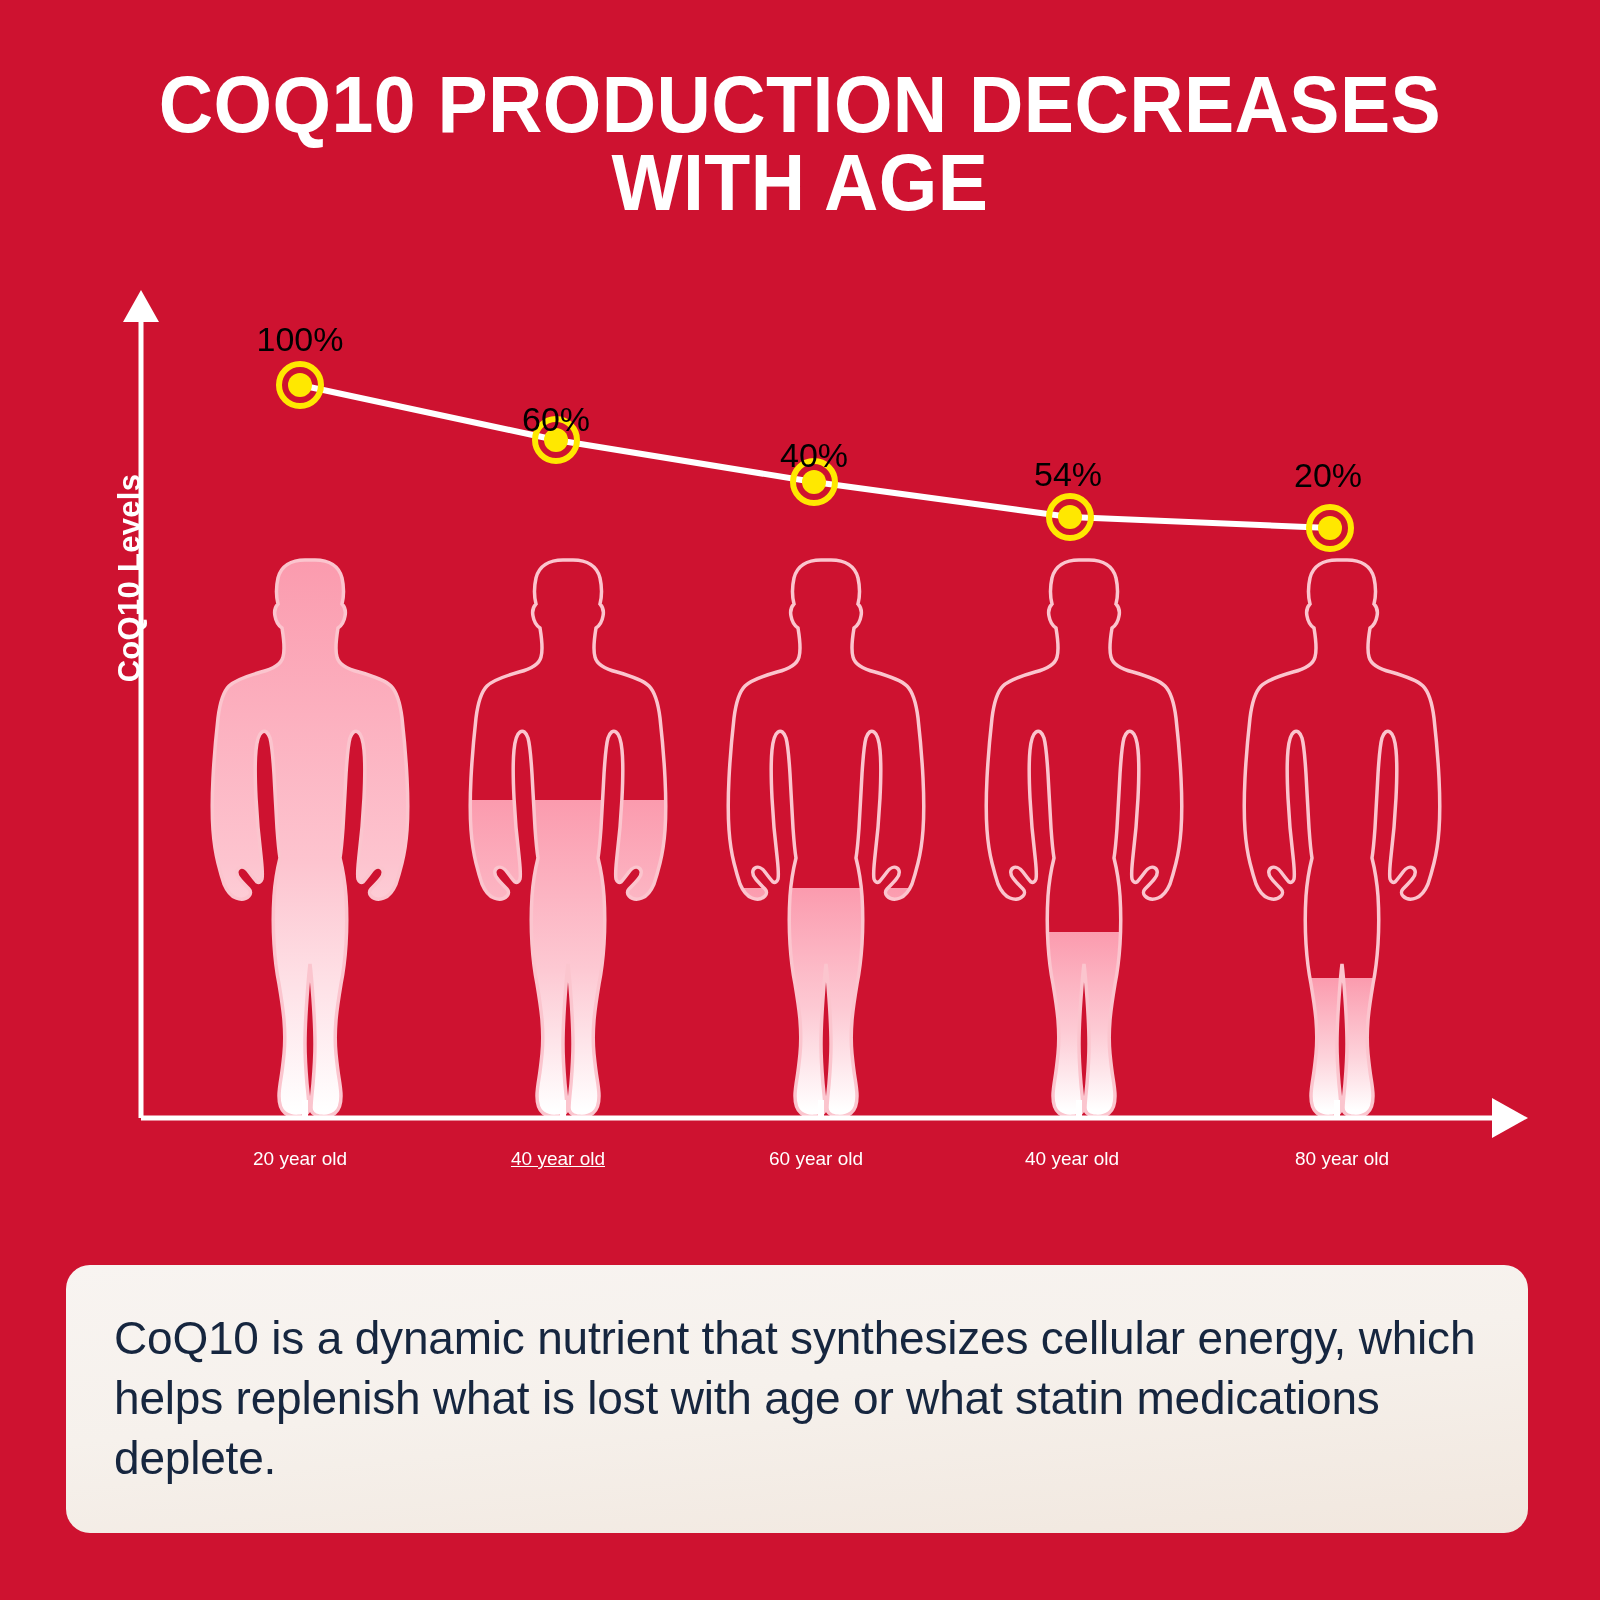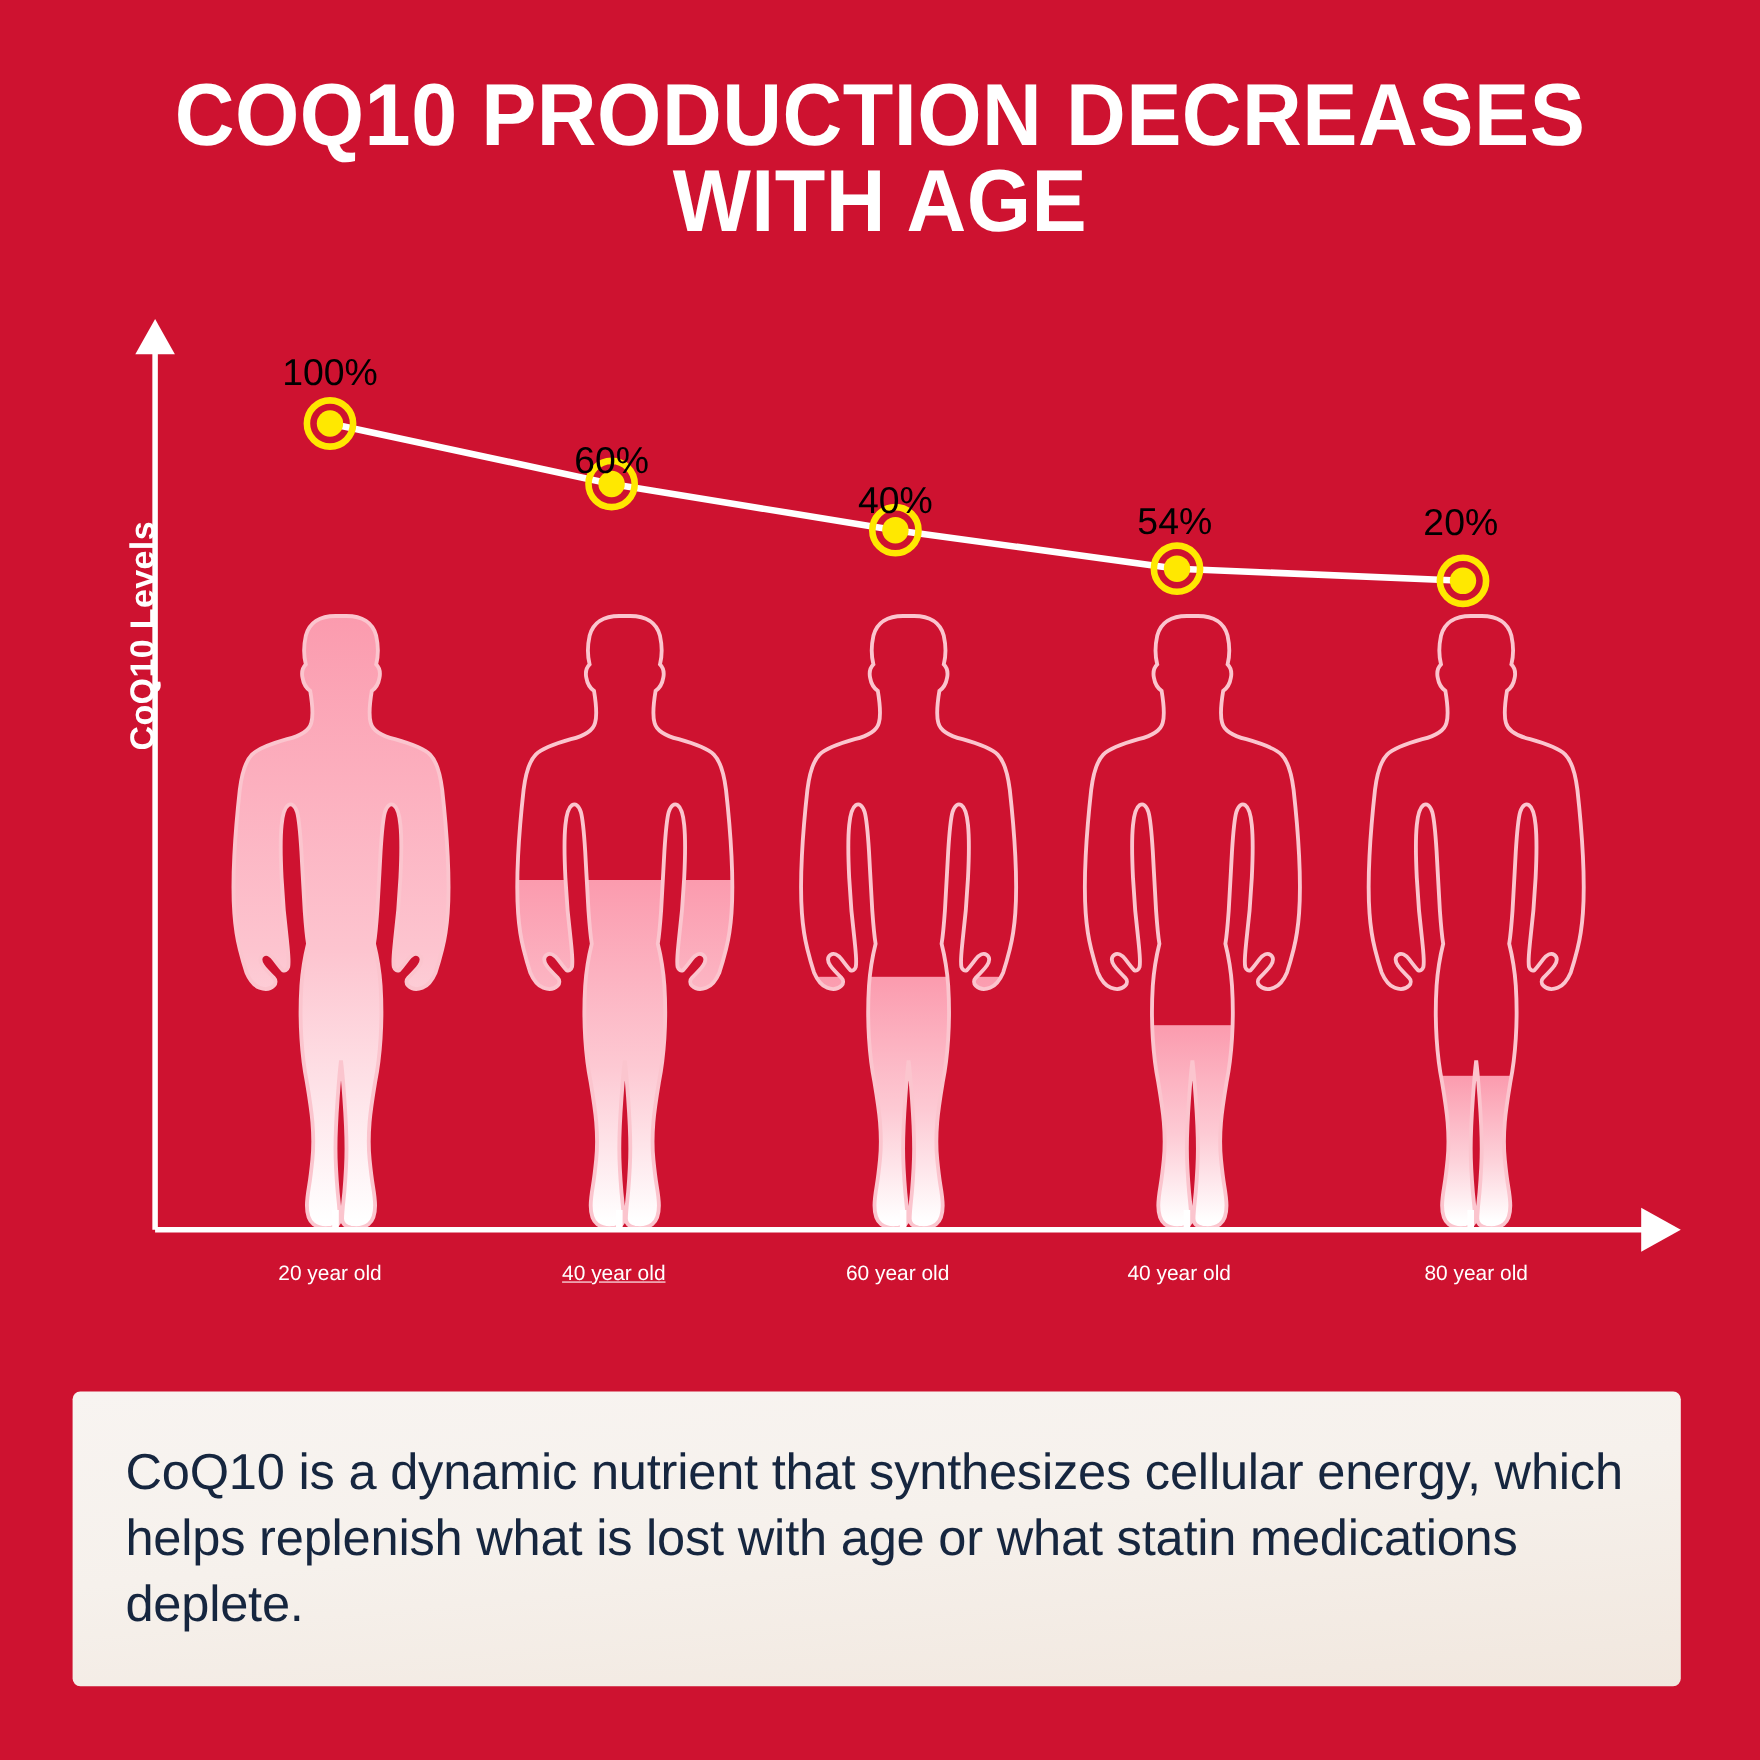--- a/index.html
+++ b/index.html
@@ -67,21 +67,21 @@
     white-space:nowrap;
     transform:translateX(-50%);
     top:1148px;
   }
 
   
   #caption {
     position:absolute;
     left:66px; top:1265px;
     width:1462px; height:268px;
-    border-radius:7px;
+    border-radius:24px;
     background:linear-gradient(175deg,#F8F4F1 0%,#F6F1EC 45%,#F1E7DE 100%);
     padding:44px 48px 0 48px;
   }
   #caption p {
     color:#16263F;
     font-size:46px;
     line-height:1.30;
     font-family:"Liberation Sans", sans-serif;
     letter-spacing:-0.2px;
   }

